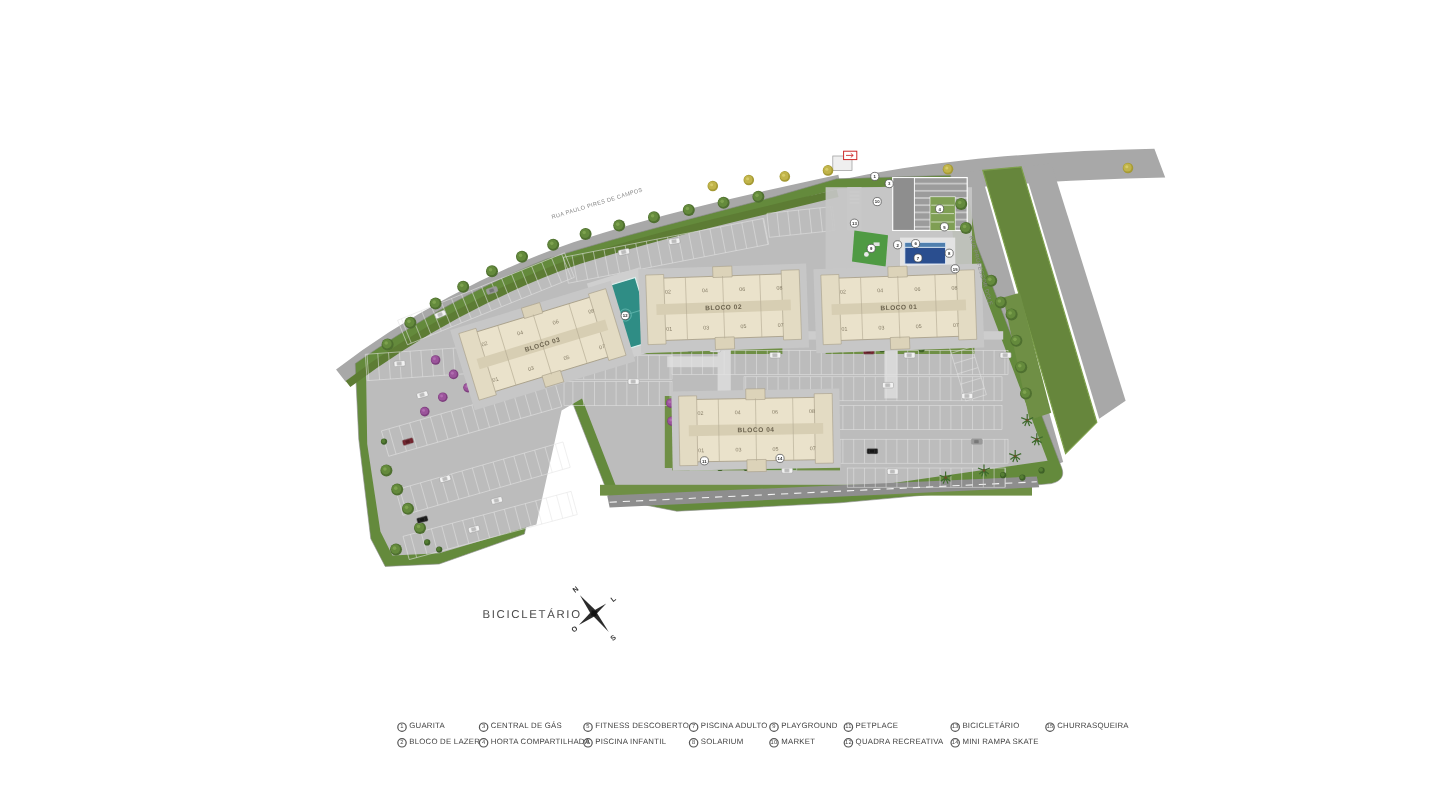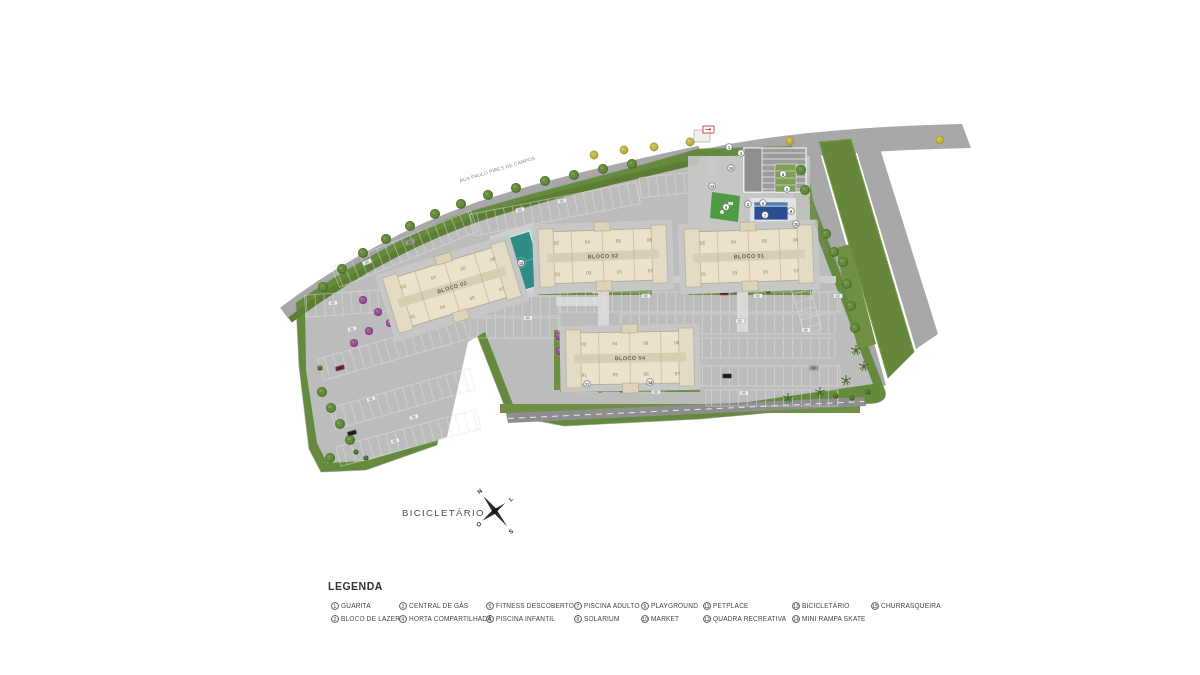--- a/index.html
+++ b/index.html
@@ -413,21 +413,20 @@
     <polygon points="-16,0 -2,-2.2 13,0 -2,2.2" fill="#2b2b2b"></polygon>
     <rect x="-2.2" y="-2.2" width="4.4" height="4.4" transform="rotate(45)" fill="#111"></rect>
     <text class="cl" x="0" y="-23">N</text>
     <text class="cl" x="20" y="2.5">L</text>
     <text class="cl" x="0" y="28">S</text>
     <text class="cl" x="-21" y="2.5">O</text>
   </g>
 </svg>
 
 <div class="legend">
-  <h4>LEGENDA</h4>
   <div class="lcol" style="left:3px">
     <div class="litem"><span class="ln">1</span><span>GUARITA</span></div>
     <div class="litem"><span class="ln">2</span><span>BLOCO DE LAZER</span></div>
   </div>
   <div class="lcol" style="left:71px">
     <div class="litem"><span class="ln">3</span><span>CENTRAL DE GÁS</span></div>
     <div class="litem"><span class="ln">4</span><span>HORTA COMPARTILHADA</span></div>
   </div>
   <div class="lcol" style="left:158px">
     <div class="litem"><span class="ln">5</span><span>FITNESS DESCOBERTO</span></div>

